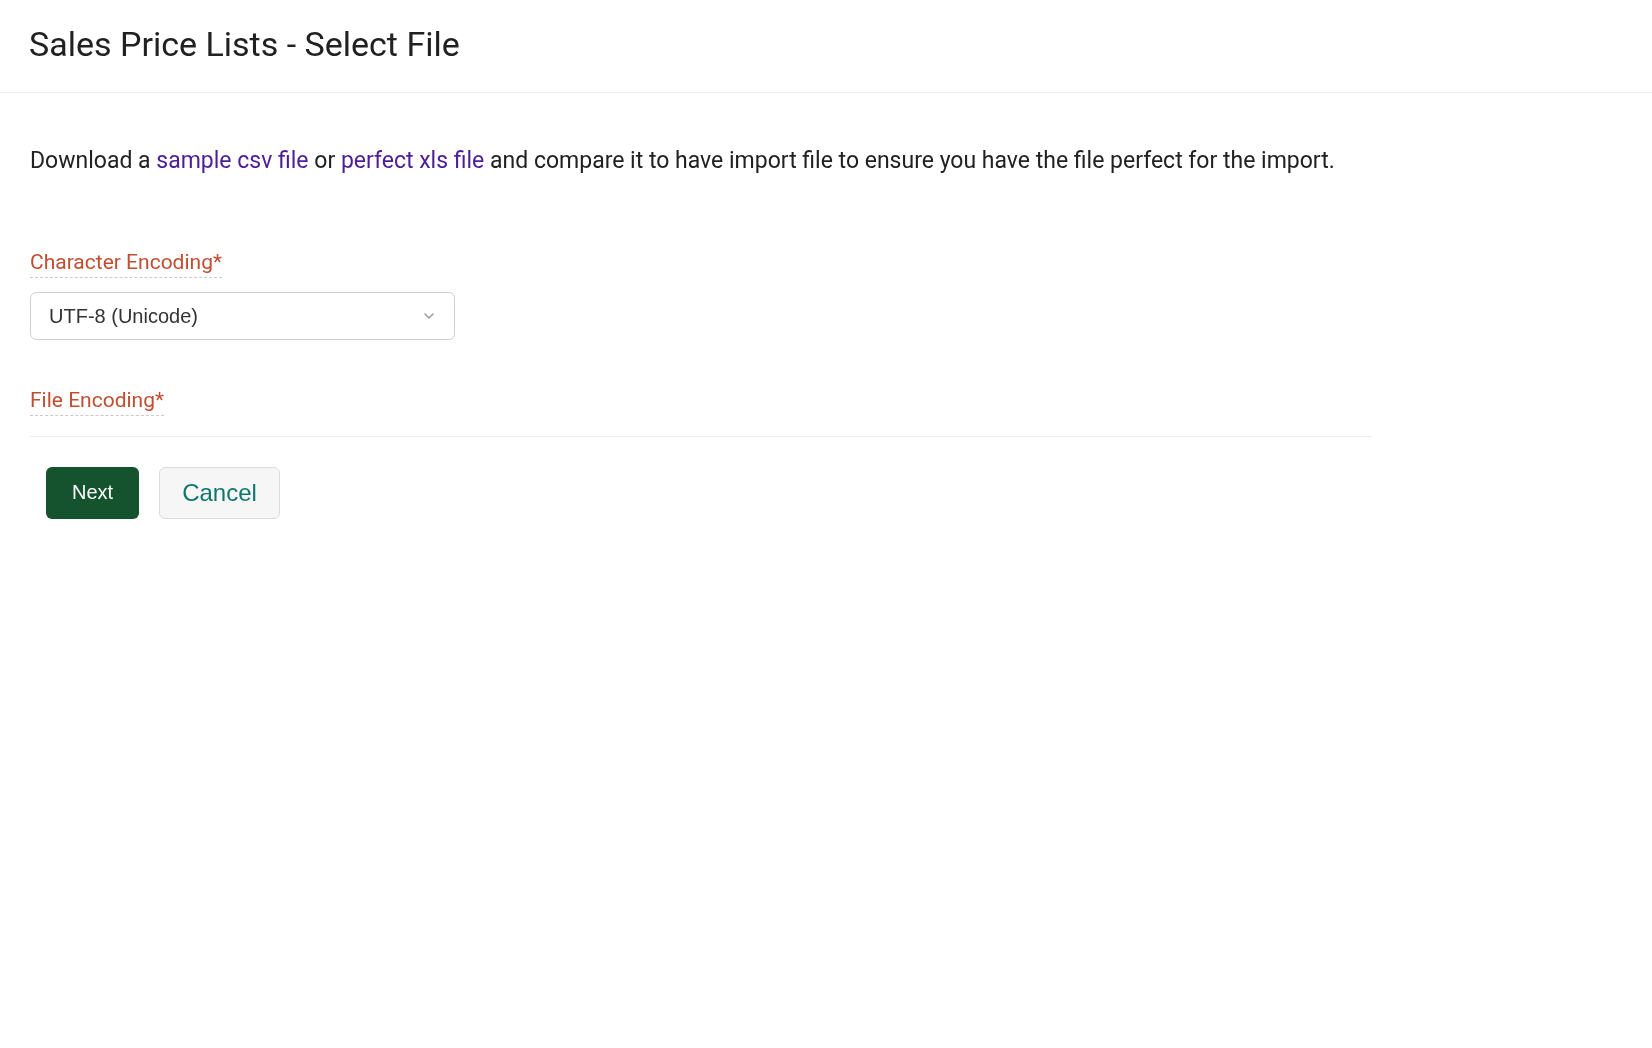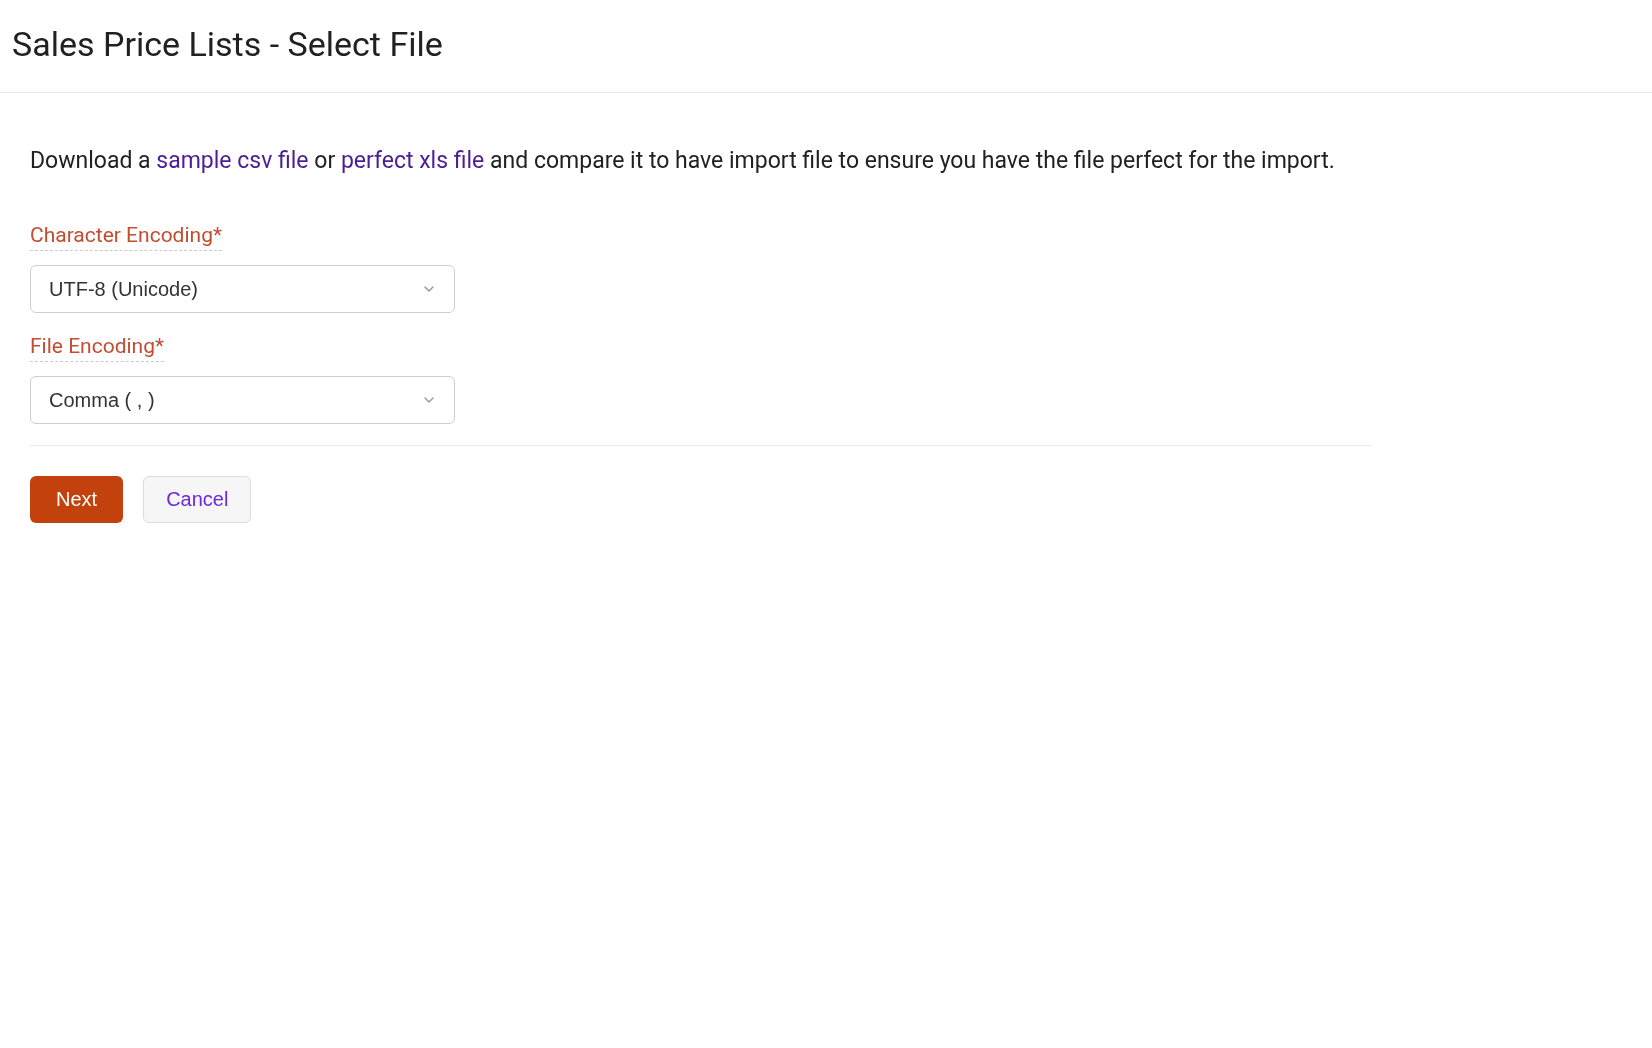--- a/index.html
+++ b/index.html
@@ -7,21 +7,21 @@
     margin: 0;
     padding: 0;
     font-family: -apple-system, BlinkMacSystemFont, "Segoe UI", Roboto, "Helvetica Neue", Arial, sans-serif;
     color: #1f1f1f;
     background: #ffffff;
   }
   .page {
     width: 1652px;
   }
   .header {
-    padding: 24px 28px 28px 12px;
+    padding: 24px 28px 28px 29px;
     border-bottom: 1px solid #ebebeb;
   }
   .header h1 {
     margin: 0;
     font-size: 34px;
     font-weight: 400;
     color: #212121;
   }
   .content {
     padding: 50px 28px 40px 30px;
@@ -40,20 +40,21 @@
 
   .field-label {
     font-size: 21px;
     color: #c24d31;
     margin-bottom: 14px;
     display: inline-block;
   }
   .field-label.dashed {
     border-bottom: 1px dashed #c9c9c9;
     padding-bottom: 3px;
+    margin-top: 27px;
   }
 
   .upload-box {
     background: #fbfaff;
     padding: 30px 32px;
     width: 690px;
     display: flex;
     align-items: center;
     gap: 48px;
     margin-bottom: 14px;
@@ -114,34 +115,35 @@
   .footer-sep {
     border: none;
     border-top: 1px solid #ededed;
     margin: 6px 0 30px 0;
   }
   .footer-actions {
     display: flex;
     gap: 20px;
   }
   .btn-primary {
-    background: #c2410c;
+    background: #14532d;
     color: #ffffff;
     border: none;
     border-radius: 6px;
     font-size: 20px;
     padding: 12px 26px;
     cursor: pointer;
+    margin-left: 16px;
   }
   .btn-secondary {
     background: #f6f6f6;
-    color: #6d28d9;
+    color: #0f766e;
     border: 1px solid #dcdcdc;
     border-radius: 6px;
-    font-size: 20px;
+    font-size: 24px;
     padding: 11px 22px;
     cursor: pointer;
   }
 </style>
 </head>
 <body>
 
 <div class="page">
 
   <div class="header">
@@ -164,30 +166,20 @@
         <span class="chev">
           <svg width="16" height="16" viewBox="0 0 24 24" fill="none" stroke="currentColor" stroke-width="2.2" stroke-linecap="round" stroke-linejoin="round">
               <polyline points="6 9 12 15 18 9"></polyline>
             </svg>
         </span>
       </div>
     </div>
 
     <div>
       <span class="field-label dashed">File Encoding*</span>
-      <div class="select-wrap">
-        <select>
-          <option selected="">Comma ( , )</option>
-        </select>
-        <span class="chev">
-          <svg width="16" height="16" viewBox="0 0 24 24" fill="none" stroke="currentColor" stroke-width="2.2" stroke-linecap="round" stroke-linejoin="round">
-              <polyline points="6 9 12 15 18 9"></polyline>
-            </svg>
-        </span>
-      </div>
     </div>
 
     <hr class="footer-sep">
 
     <div class="footer-actions">
       <button class="btn-primary">Next</button>
       <button class="btn-secondary">Cancel</button>
     </div>
 
   </div>

